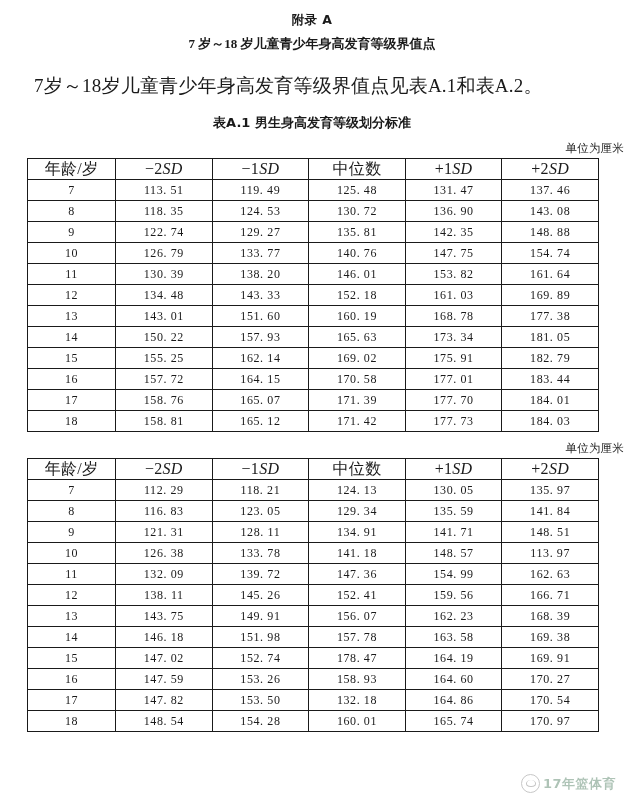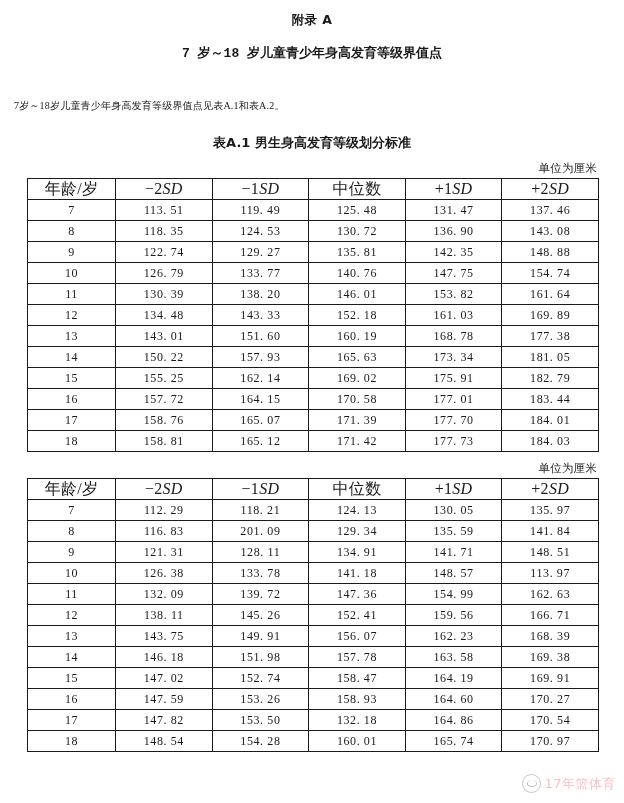--- a/index.html
+++ b/index.html
@@ -37,53 +37,52 @@
     text-align: center;
     font-family: "DejaVu Sans", "Liberation Sans", sans-serif;
     font-weight: bold;
     font-size: 12.5px;
     margin: 0;
     padding-top: 5px;
     line-height: 20px;
   }
   .appendix-heading3 {
     text-align: center;
-    font-family: Liberation Mono, monospace;
+    font-family: Liberation Serif, serif;
     font-weight: bold;
     font-size: 13px;
-    margin: 10px;
+    margin: 0;
     padding-top: 4px;
     line-height: 20px;
   }
 
   .intro-paragraph {
     margin: 0;
     padding-top: 22px;
-    padding-left: 14px;
-    font-size: 10px;
+    padding-left: 34px;
+    font-size: 19px;
     line-height: 20px;
     letter-spacing: 0.2px;
   }
 
   .table-caption {
     text-align: center;
     font-family: "DejaVu Sans", "Liberation Sans", sans-serif;
     font-weight: bold;
     font-size: 13px;
     margin: 0;
     line-height: 18px;
   }
   #caption-a1 { padding-top: 18px; }
   #caption-a2 { padding-top: 20px; }
 
   .unit-note {
     text-align: right;
     font-size: 11.5px;
     margin: 0;
-    padding-right: 27px;
     padding-top: 9px;
     line-height: 14px;
     letter-spacing: 0.2px;
   }
 
   
   .data-table {
     border-collapse: collapse;
     width: 571px;
     margin: 3px auto 0 auto;
@@ -140,22 +139,22 @@
     top: 5px;
     width: 8px;
     height: 6px;
     border-radius: 50% 50% 45% 45%;
     border: 1.2px solid #5b5b5b;
     border-top: none;
   }
   .watermark-text {
     font-family: "DejaVu Sans", "Liberation Sans", sans-serif;
     font-size: 13px;
-    font-weight: normal;
-    color: #ef4444;
+    font-weight: bold;
+    color: #14532d;
     letter-spacing: 0.5px;
     white-space: nowrap;
   }
 </style>
 </head>
 <body>
 
 <div class="page">
 
   <h1 class="appendix-title">附录 A</h1>
@@ -311,21 +310,21 @@
           <td class="age-cell">7</td>
           <td>112. 29</td>
           <td>118. 21</td>
           <td>124. 13</td>
           <td>130. 05</td>
           <td>135. 97</td>
         </tr>
         <tr>
           <td class="age-cell">8</td>
           <td>116. 83</td>
-          <td>201. 09</td>
+          <td>123. 05</td>
           <td>129. 34</td>
           <td>135. 59</td>
           <td>141. 84</td>
         </tr>
         <tr>
           <td class="age-cell">9</td>
           <td>121. 31</td>
           <td>128. 11</td>
           <td>134. 91</td>
           <td>141. 71</td>
@@ -368,21 +367,21 @@
           <td>146. 18</td>
           <td>151. 98</td>
           <td>157. 78</td>
           <td>163. 58</td>
           <td>169. 38</td>
         </tr>
         <tr>
           <td class="age-cell">15</td>
           <td>147. 02</td>
           <td>152. 74</td>
-          <td>158. 47</td>
+          <td>178. 47</td>
           <td>164. 19</td>
           <td>169. 91</td>
         </tr>
         <tr>
           <td class="age-cell">16</td>
           <td>147. 59</td>
           <td>153. 26</td>
           <td>158. 93</td>
           <td>164. 60</td>
           <td>170. 27</td>

